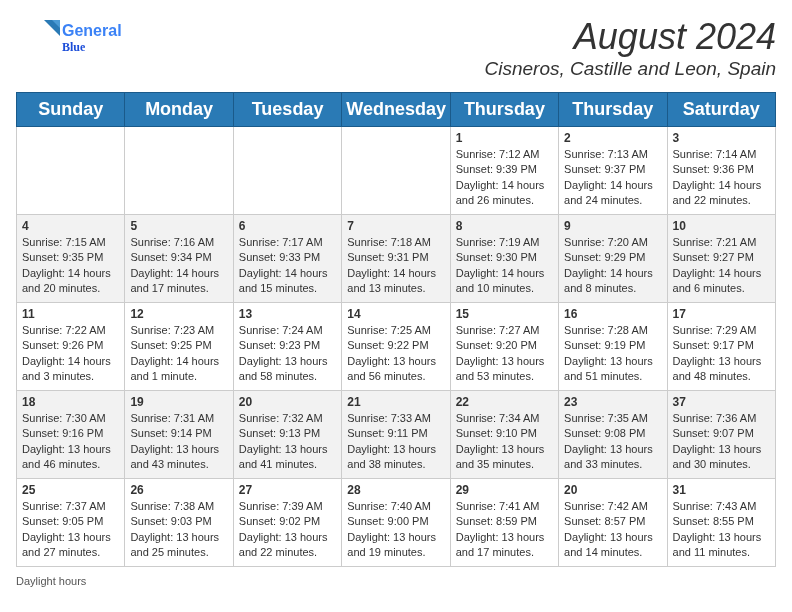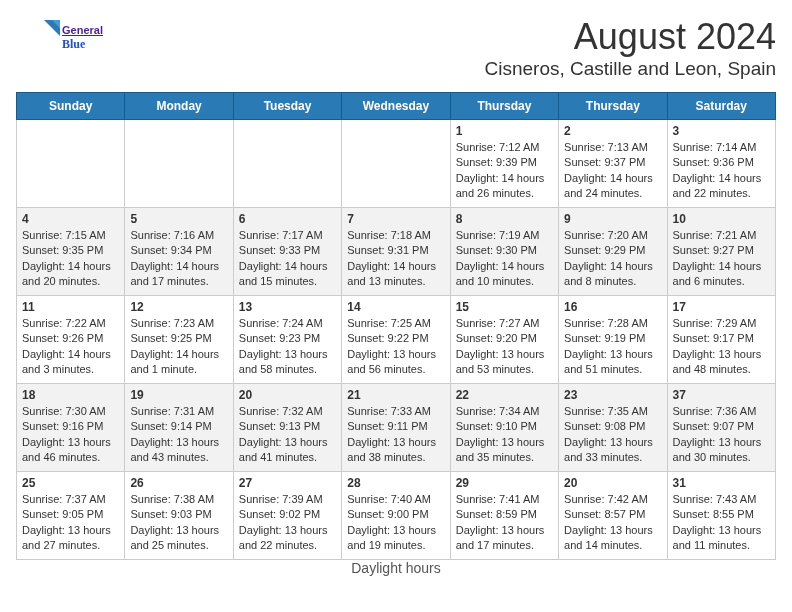--- a/index.html
+++ b/index.html
@@ -16,39 +16,40 @@
       align-items: flex-start;
       margin-bottom: 12px;
     }
     .logo {
       display: flex;
       align-items: center;
       gap: 4px;
     }
     .title-area {
       text-align: right;
+      font-style: italic;
     }
     .cal-title {
       font-size: 36px;
       font-weight: normal;
       color: #333;
     }
     .cal-subtitle {
       font-size: 19px;
       color: #333;
     }
     table {
       width: 100%;
       border-collapse: collapse;
       table-layout: fixed;
     }
     thead tr th {
       background: #2a7ab5;
       color: #fff;
-      font-size: 12px;
+      font-size: 18px;
       font-weight: bold;
       padding: 6px 4px;
       text-align: center;
       border: 1px solid #1a5a8a;
     }
     tbody tr td {
       border: 1px solid #ccc;
       vertical-align: top;
       padding: 4px 5px;
       font-size: 10.5px;
@@ -70,38 +71,38 @@
     }
     .day-info {
       font-size: 11px;
       line-height: 1.4;
       text-align: center;
     }
     .empty-cell {
       background: #f9f9f9;
     }
     .footer {
-      margin-top: 0;
-      font-size: 14px;
+      margin-top: 8px;
+      font-size: 11px;
       color: #555;
-      text-align: center;
+      text-align: left;
     }
   </style>
 </head>
 <body>
 
 <div class="header-area">
   <div class="logo">
       <div style="display: flex; align-items: center; gap: 2px;">
         <svg viewBox="0 0 44 44" width="44" height="44">
           <polygon points="28,4 44,4 44,20" fill="#2a7ab5"></polygon>
           <polygon points="36,4 44,4 44,12" fill="#4a9ad4"></polygon>
         </svg>
         <div style="display: flex; flex-direction: column; line-height: 1.2;">
-          <span style="font-size: 11px; font-weight: bold; color: #4c1d95; font-family: Arial; text-decoration: underline;">General</span>
+          <span style="font-size: 16px; font-weight: bold; color: #3b82f6; font-family: Arial;">General</span>
           <span style="font-size: 12px; font-weight: bold; color: #1d4ed8; font-family: Liberation Serif, serif;">Blue</span>
         </div>
       </div>
     </div>
   <div class="title-area">
     <div class="cal-title">August 2024</div>
     <div class="cal-subtitle">Cisneros, Castille and Leon, Spain</div>
   </div>
 </div>
 

